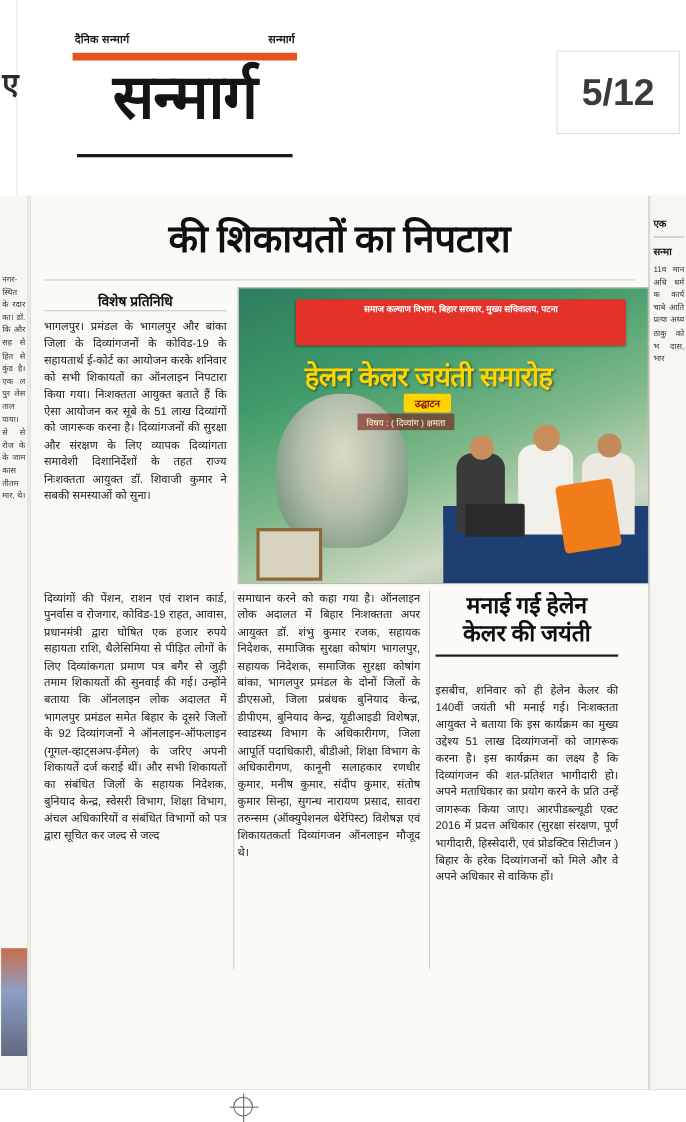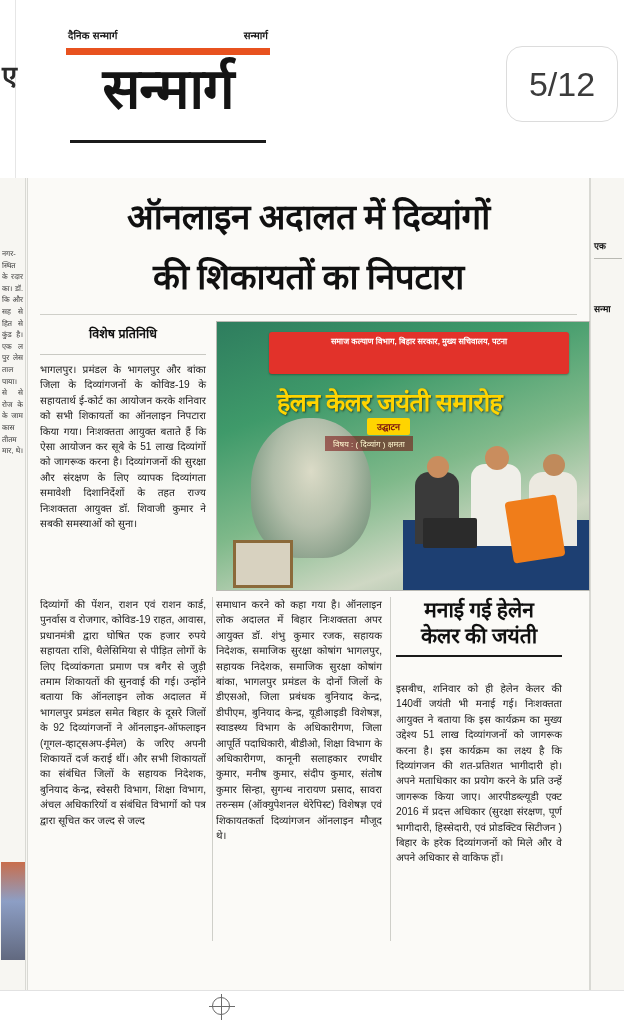--- a/index.html
+++ b/index.html
@@ -89,27 +89,27 @@
     width: 196px; height: 3px;
     background: #1b1b1b;
   }
 
   .page-counter {
     position: absolute;
     right: 6px; top: 46px;
     width: 112px; height: 76px;
     background: #ffffff;
     border: 1px solid #dcdcdc;
-    border-radius: 16px;
+    border-radius: 0;
     display: flex;
     align-items: center;
     justify-content: center;
     font-size: 34px;
     color: #3b3b3b;
-    font-weight: 400;
+    font-weight: 700;
   }
 
   
   .paper {
     position: absolute;
     left: 0; top: 178px;
     width: 624px; height: 842px;
     background: #f7f6f2;
   }
 
@@ -136,21 +136,20 @@
     line-height: 11.6px;
     color: #353535;
     text-align: justify;
     word-break: break-all;
   }
   .edge-head {
     font-size: 9px;
     font-weight: 700;
     color: #111;
     margin-bottom: 4px;
-    margin-top: 43px;
   }
   .edge-rule {
     height: 1px; background: #b9b9b3;
     margin: 6px 0;
   }
 
   .article {
     position: absolute;
     left: 27px; top: 0;
     width: 563px; height: 842px;
@@ -188,21 +187,21 @@
   .c1 {
     position: absolute;
     left: 2px; top: 0;
     width: 166px;
   }
   .byline {
     font-size: 12.5px;
     font-weight: 700;
     color: #111;
     text-align: center;
-    padding: 4px 0 12px 0;
+    padding: 4px 0 0 0;
     border-bottom: 1px solid #c9c9c3;
     margin-bottom: 7px;
   }
   .ptext {
     font-size: 10.2px;
     line-height: 15.4px;
     color: #1d1d1d;
     text-align: justify;
   }
 
@@ -439,25 +438,25 @@
 
     <div class="col-left-edge">
       <div class="edge-text">नगर-स्थित के रदार का। डॉ. कि और सह से हित से कुंड है। एक लपुर लेस ताल पाया। से से रोज के के जाम कास तीतम मार, थे।</div>
       <div class="tiny-photo-left"></div>
     </div>
 
     <div class="col-right-edge">
       <div class="edge-head">एक</div>
       <div class="edge-rule"></div>
       <div class="edge-head">सन्मा</div>
+      <div class="edge-text">11व मान अधि धर्मक कार्य चाबे आति प्रत्या अध्य ठाकु को भ दास, भार</div>
     </div>
 
     <div class="article">
 
-      <div class="headline">ऑनलाइन अदालत में दिव्यांगों</div>
       <div class="headline">की शिकायतों का निपटारा</div>
 
       <div class="hr-thin"></div>
 
       <div class="body-area">
 
         <div class="c1">
           <div class="byline">विशेष प्रतिनिधि</div>
           <div class="ptext">भागलपुर। प्रमंडल के भागलपुर और बांका जिला के दिव्यांगजनों के कोविड-19 के सहायतार्थ ई-कोर्ट का आयोजन करके शनिवार को सभी शिकायतों का ऑनलाइन निपटारा किया गया। निःशक्तता आयुक्त बताते हैं कि ऐसा आयोजन कर सूबे के 51 लाख दिव्यांगों को जागरूक करना है। दिव्यांगजनों की सुरक्षा और संरक्षण के लिए व्यापक दिव्यांगता समावेशी दिशानिर्देशों के तहत राज्य निःशक्तता आयुक्त डॉ. शिवाजी कुमार ने सबकी समस्याओं को सुना।</div>
         </div>

